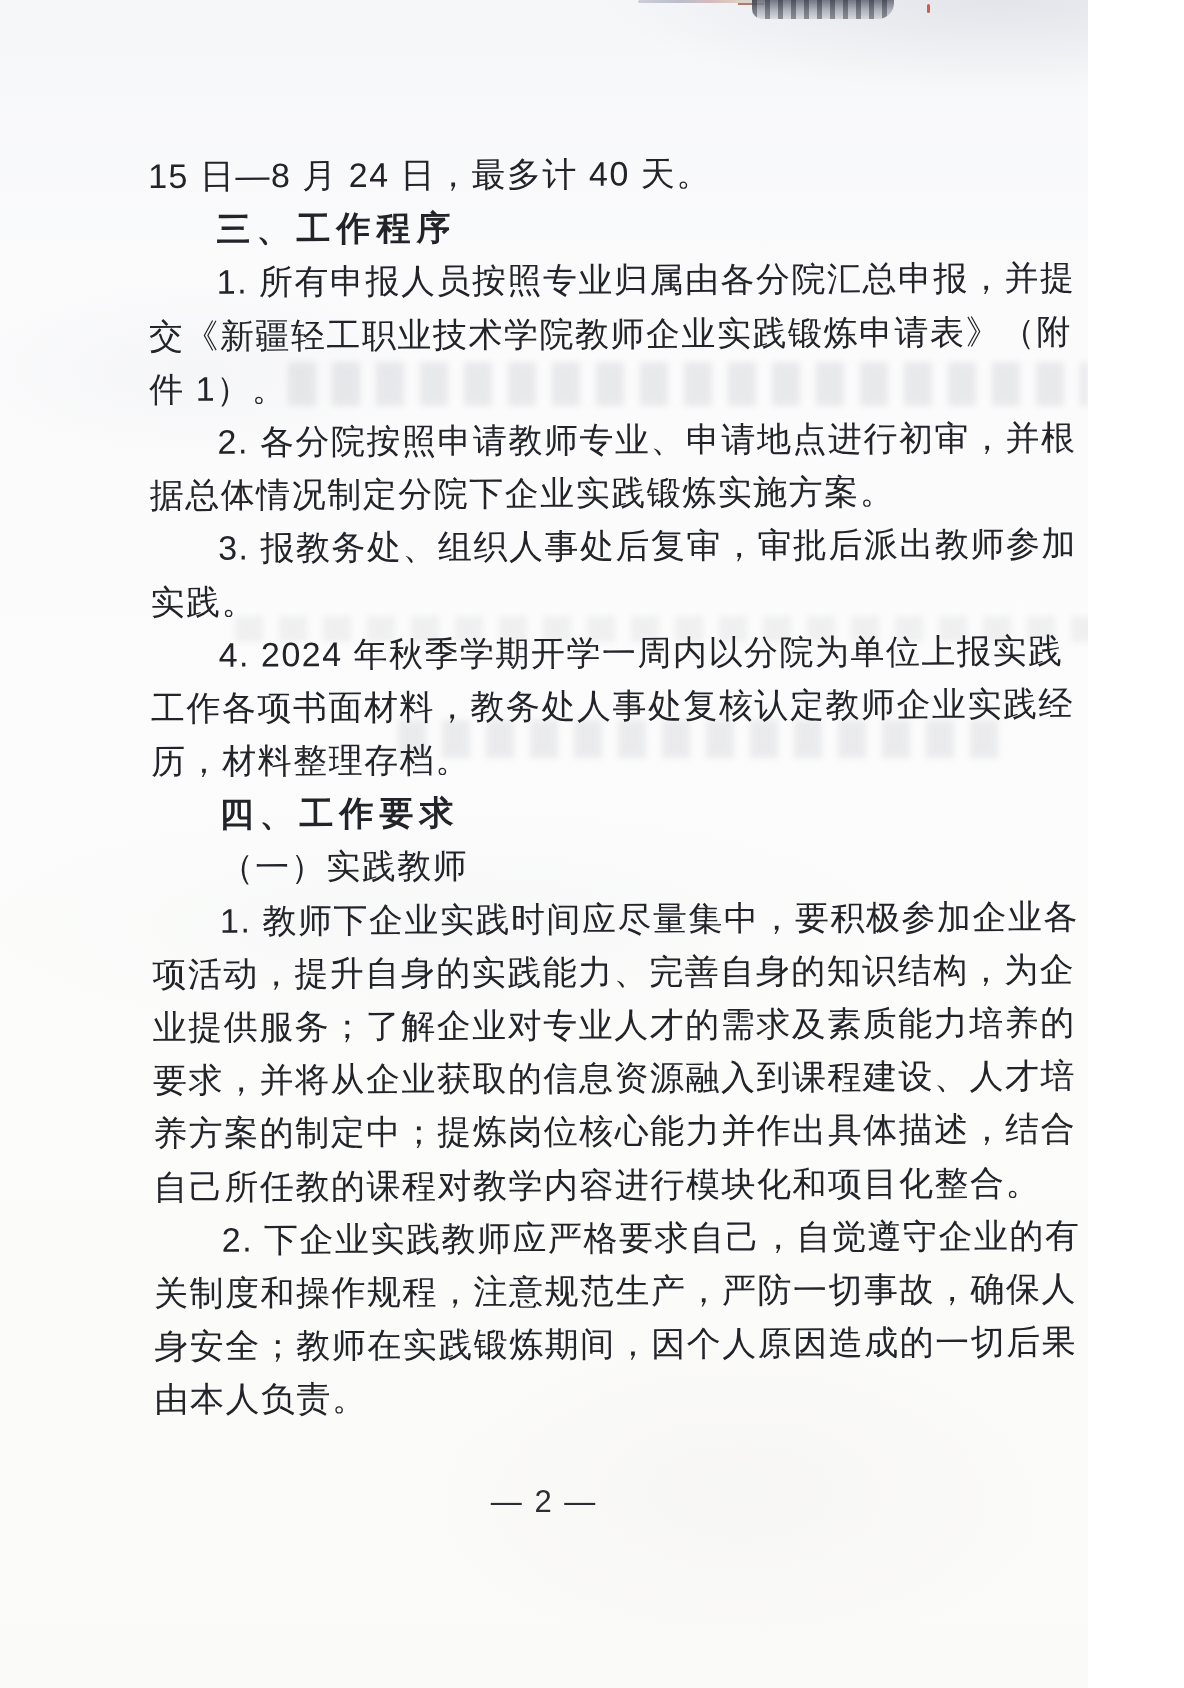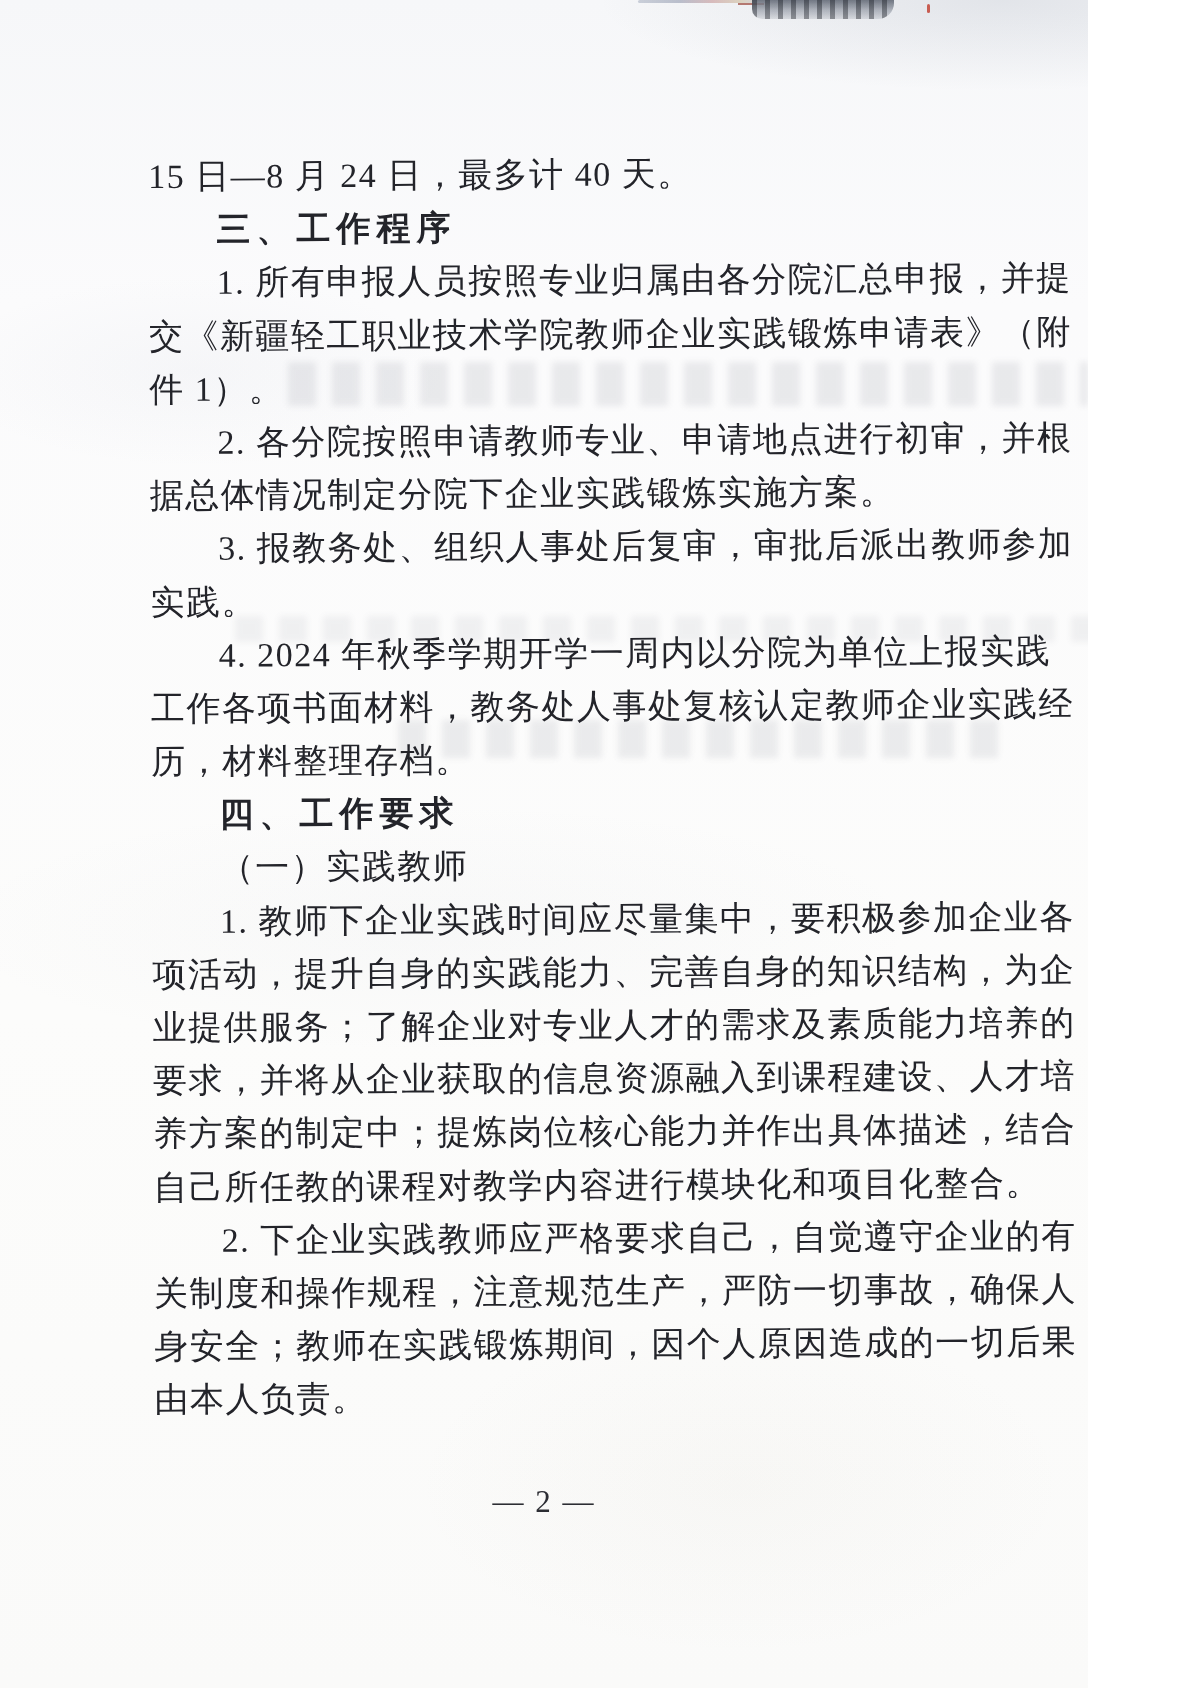--- a/index.html
+++ b/index.html
@@ -6,21 +6,21 @@
     margin: 0;
     padding: 0;
     background: #ffffff;
   }
   .page {
     position: relative;
     width: 1088px;
     height: 1688px;
     overflow: hidden;
     background: linear-gradient(180deg, #f6f7f9 0%, #fbfbfc 18%, #fcfcfb 60%, #fafaf9 100%);
-    font-family: Liberation Serif, serif;
+    font-family: Liberation Sans, sans-serif;
   }
   
   .page::before {
     content: "";
     position: absolute;
     inset: 0;
     pointer-events: none;
     background:
       radial-gradient(620px 140px at 92% 0%, rgba(120,130,150,0.16), transparent 65%),
       radial-gradient(420px 160px at 18% 22%, rgba(150,160,185,0.06), transparent 60%),

